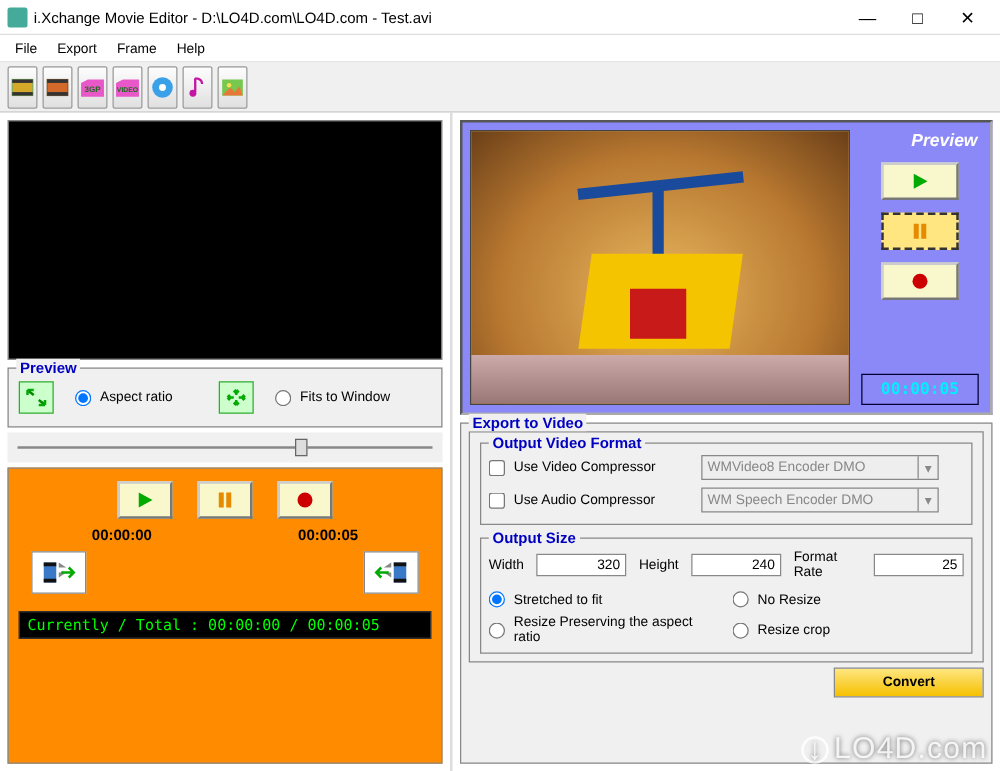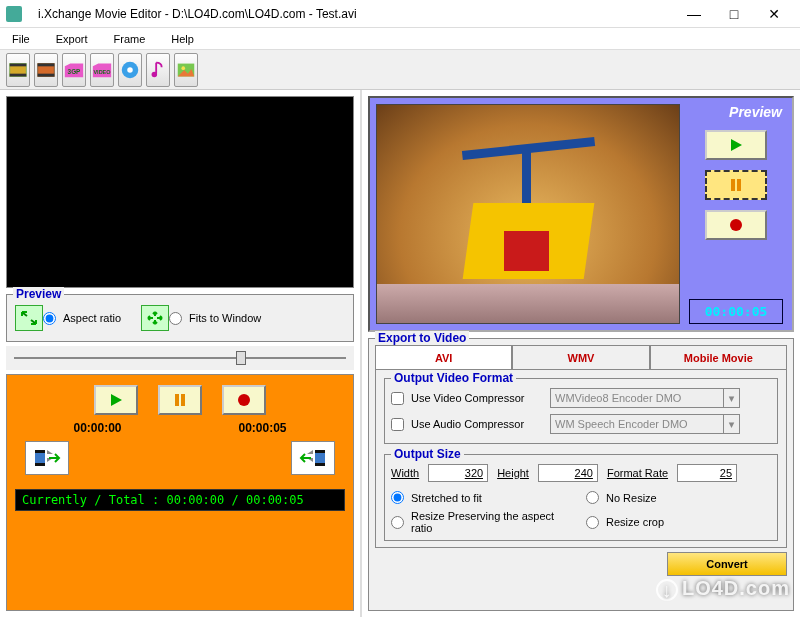--- a/index.html
+++ b/index.html
@@ -1,40 +1,40 @@
 <!DOCTYPE html>
 <html><head>
   <meta charset="utf-8">
   <style>
     * { box-sizing: border-box; margin: 0; padding: 0; }
     body { font-family: "Segoe UI", Tahoma, sans-serif; font-size: 11px; background: #fff; width: 800px; height: 617px; overflow: hidden; position: relative; }
     
     .titlebar { height: 28px; background: #fff; border-bottom: 1px solid #ddd; display: flex; align-items: center; padding: 0 6px; }
     .titlebar .app-icon { width: 16px; height: 16px; margin-right: 5px; background: #4a9; border-radius: 2px; position: relative; }
-    .titlebar .title-text { flex: 1; font-size: 12px; margin-left: 11px; }
+    .titlebar .title-text { flex: 1; font-size: 12px; }
     .titlebar .win-btn { width: 40px; height: 28px; display: flex; align-items: center; justify-content: center; font-size: 14px; cursor: pointer; }
     
-    .menubar { height: 22px; display: flex; align-items: center; padding: 0 4px; gap: 10px; border-bottom: 1px solid #ddd; }
+    .menubar { height: 22px; display: flex; align-items: center; padding: 0 4px; gap: 0; border-bottom: 1px solid #ddd; }
     .menubar .menu-item { padding: 2px 8px; cursor: pointer; }
     
     .toolbar { height: 40px; background: #f0f0f0; display: flex; align-items: center; padding: 2px 6px; gap: 4px; border-bottom: 1px solid #ccc; }
     .tool-btn { width: 24px; height: 34px; border: 1px solid #999; background: linear-gradient(#fdfdfd,#e0e0e0); border-radius: 2px; display: flex; align-items: center; justify-content: center; cursor: pointer; }
     .tool-btn svg { width:26px; height:26px; }
 
     .content { display: flex; height: calc(617px - 28px - 22px - 40px); }
     .left-col { width: 360px; padding: 6px; display: flex; flex-direction: column; gap: 4px; }
     .right-col { flex: 1; padding: 6px; display: flex; flex-direction: column; gap: 4px; border-left: 2px solid #ddd; }
 
     .panel { background: #f0f0f0; border: 1px solid #888; position:relative; }
     .video-black { background:#000; width:100%; height:190px; }
 
     .fieldset { border: 1px solid #888; padding: 6px 6px 6px 6px; margin-top:2px; position:relative; background:#f0f0f0;}
     .fieldset > .legend { position:absolute; top:-8px; left:6px; background:#f0f0f0; padding:0 3px; color:#0000c0; font-weight:bold; font-size:12px;}
     
-    .preview-controls { display:flex; align-items:center; gap:0; padding:4px 2px;}
+    .preview-controls { display:flex; align-items:center; gap:17px; padding:4px 2px;}
     .icon-sq { width:28px; height:26px; border:1px solid #3a3; background:#cfc; display:flex; align-items:center; justify-content:center; cursor:pointer;}
     
     .slider-row { height:24px; display:flex; align-items:center; padding:0 8px; background:#f0f0f0;}
     .slider-track { flex:1; height:2px; background:#888; position:relative;}
     .slider-thumb { position:absolute; top:-6px; width:10px; height:14px; background:#ddd; border:1px solid #666; right:30%;}
     
     .orange-panel { background:#ff8c00; padding:10px 8px; flex:1; border:1px solid #888;}
     .orange-row { display:flex; justify-content:center; gap:20px; margin-bottom:6px;}
     .ctrl-btn { width:44px; height:30px; background:#f8f8cc; border:2px outset #ccc; display:flex; align-items:center; justify-content:center; cursor:pointer;}
     .time-row { display:flex; justify-content:space-around; color:#000; font-weight:bold; font-size:12px; margin-bottom:6px;}
@@ -49,31 +49,31 @@
     .preview-right .ctrl-btn { width:62px; margin-bottom:10px;}
     .preview-right .ctrl-btn.active { border:2px dashed #333; background:#ffe680;}
     .timer-box { margin-top:auto; width:94px; text-align:center; background:#8b88f8; border:1px solid #003; color:#00f0ff; font-weight:bold; padding:4px 0; font-size:13px; font-family:monospace;}
 
     .tabs { display:flex; height:24px;}
     .tab { flex:1; border:1px solid #888; border-bottom:none; display:flex; align-items:center; justify-content:center; background:#f0f0f0; color:#c00000; font-weight:bold; cursor:pointer; font-size:11px;}
     .tab.active { background:#fff;}
 
     .tab-body { border:1px solid #888; padding:6px 8px 6px 8px; background:#f0f0f0;}
     .tab-body .fieldset { background:#f0f0f0;}
-    .fg-row { display:flex; align-items:center; gap:9px; padding:3px 0;}
+    .fg-row { display:flex; align-items:center; gap:20px; padding:3px 0;}
     .combo { flex:1; max-width:190px; height:20px; border:1px solid #888; background:#eee; color:#888; display:flex; align-items:center; padding:0 4px; font-size:11px; position:relative;}
     .combo .arrow { position:absolute; right:0; top:0; width:16px; height:100%; border-left:1px solid #888; display:flex; align-items:center; justify-content:center;}
-    .txt-input { width:60px; height:18px; border:1px solid #888; background:#fff; text-align:right; padding:0 4px; font-size:11px;}
+    .txt-input { width:72px; height:18px; border:1px solid #888; background:#fff; text-align:right; padding:0 4px; font-size:11px;}
     label.ck { display:flex; align-items:center; gap:4px; font-size:11px;}
     .radio-grid { display:grid; grid-template-columns:1fr 1fr; gap:6px 10px; margin-top:6px;}
     
     .convert-row { display:flex; justify-content:flex-end; padding-top:4px;}
     .convert-btn { width:120px; height:24px; background:linear-gradient(#ffe680,#f5c000); border:1px solid #888; font-weight:bold; cursor:pointer; font-size:11px;}
 
-    .watermark { position:absolute; bottom:16px; right:10px; color:rgba(255,255,255,.85); font-size:20px; font-weight:700; letter-spacing:1px; text-shadow:0 0 4px rgba(0,0,0,.6); pointer-events:none; font-family:Arial,sans-serif;}
+    .watermark { position:absolute; bottom:4px; right:10px; color:rgba(255,255,255,.85); font-size:24px; font-weight:400; letter-spacing:1px; text-shadow:0 0 4px rgba(0,0,0,.6); pointer-events:none; font-family:Arial,sans-serif;}
     .watermark .dl { display:inline-block; width:22px; height:22px; border:2px solid rgba(255,255,255,.85); border-radius:50%; text-align:center; line-height:18px; margin-right:4px; vertical-align:middle;}
     
     input[type=radio],input[type=checkbox]{margin:0 3px 0 0;}
     
     
     .lego-scene{position:absolute;inset:0;background:radial-gradient(ellipse at 50% 60%,#e8b860 0%,#b87830 60%,#6b3f18 100%);}
     .lego-body{position:absolute;left:30%;top:45%;width:40%;height:35%;background:#f5c400;transform:skewX(-8deg);}
     .lego-red{position:absolute;left:42%;top:58%;width:15%;height:18%;background:#c91a1a;}
     .lego-rotor{position:absolute;left:28%;top:18%;width:44%;height:4%;background:#1a4a9c;transform:rotate(-6deg);}
     .lego-mast{position:absolute;left:48%;top:20%;width:3%;height:28%;background:#1a4a9c;}
@@ -260,25 +260,20 @@
             <svg width="16" height="16">
               <circle cx="8" cy="8" r="6" fill="#c00"></circle>
             </svg>
           </div>
         <div class="timer-box">00:00:05</div>
       </div>
     </div>
 
     <div class="fieldset" style="flex:1;">
       <span class="legend">Export to Video</span>
-      <div class="tabs">
-        <div class="tab active">AVI</div>
-        <div class="tab">WMV</div>
-        <div class="tab">Mobile Movie</div>
-      </div>
       <div class="tab-body">
         <div class="fieldset">
           <span class="legend">Output Video Format</span>
           <div class="fg-row">
             <label class="ck" style="width:150px">
                 <input type="checkbox" style="">
                 <span>Use Video Compressor</span>
               </label>
             <div class="combo">
                 <span>WMVideo8 Encoder DMO</span>
@@ -292,21 +287,21 @@
               </label>
             <div class="combo">
                 <span>WM Speech Encoder DMO</span>
                 <span class="arrow">▾</span>
               </div>
           </div>
         </div>
 
         <div class="fieldset" style="margin-top:10px">
           <span class="legend">Output Size</span>
-          <div class="fg-row" style="text-decoration:underline;">
+          <div class="fg-row" style="gap:10px;">
             <span>Width</span>
             <input class="txt-input" value="320" style="">
             <span>Height</span>
             <input class="txt-input" value="240" style="">
             <span>Format Rate</span>
             <input class="txt-input" value="25" style="">
           </div>
           <div class="radio-grid">
             <label class="ck">
                 <input type="radio" name="rs" checked="" style="">

